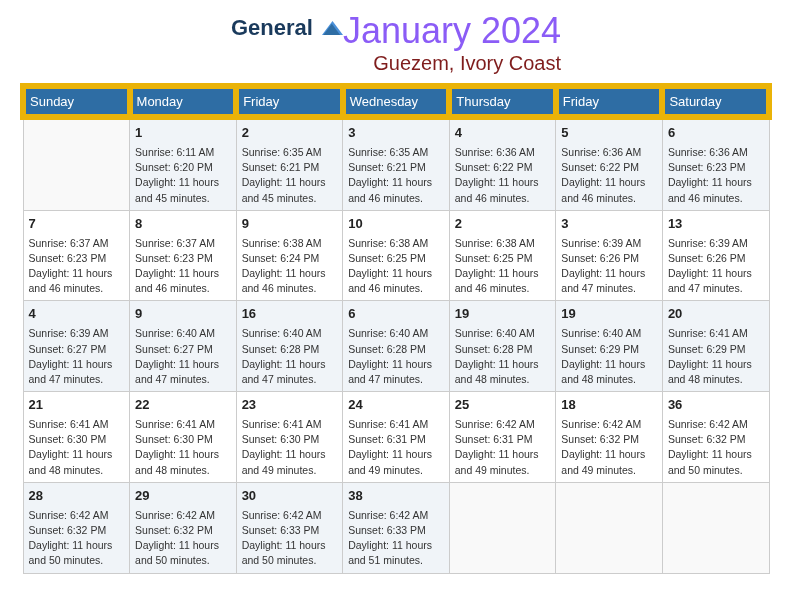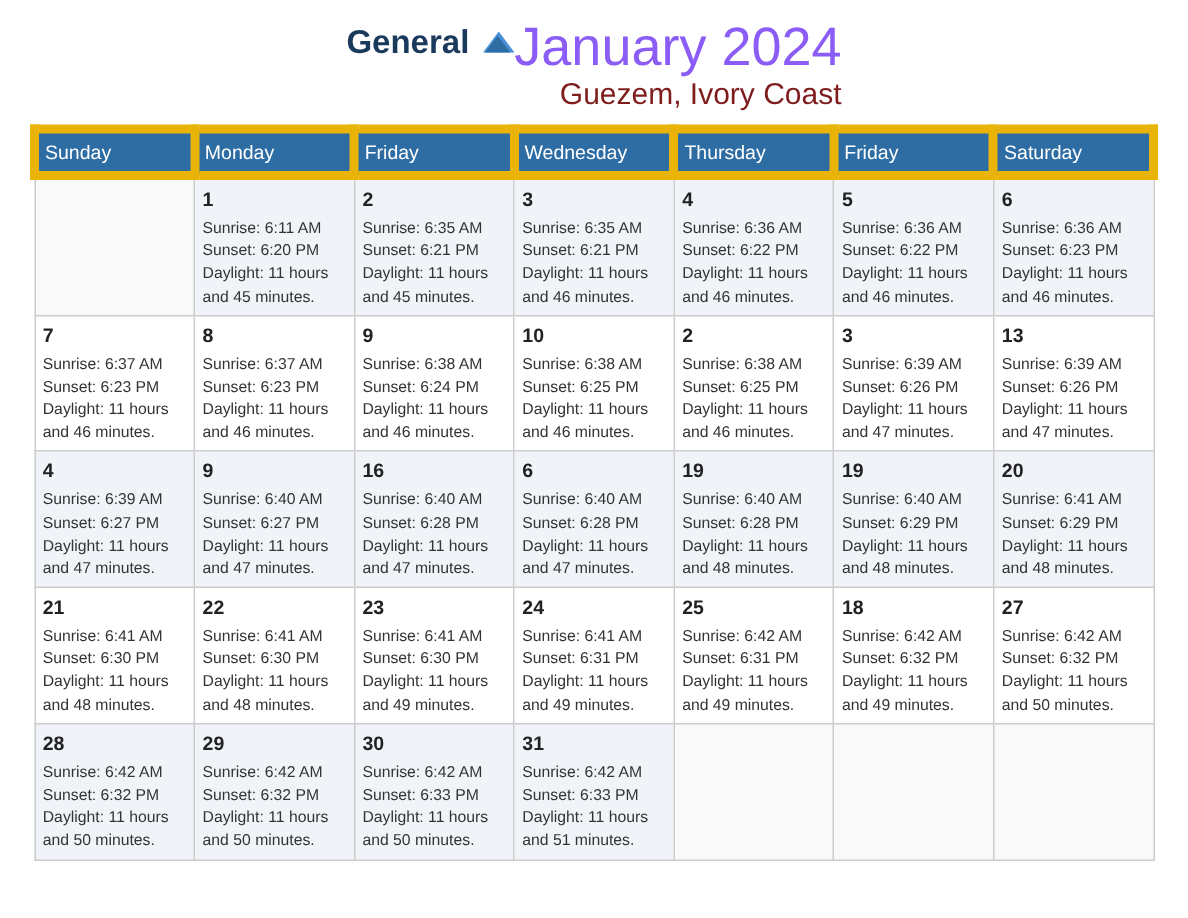--- a/index.html
+++ b/index.html
@@ -237,39 +237,39 @@
           </td>
           <td>
             <span class="day-number">25</span>
             <div class="day-info"><span>Sunrise: 6:42 AM</span><br><span>Sunset: 6:31 PM</span><br><span>Daylight: 11 hours and 49 minutes.</span></div>
           </td>
           <td>
             <span class="day-number">18</span>
             <div class="day-info"><span>Sunrise: 6:42 AM</span><br><span>Sunset: 6:32 PM</span><br><span>Daylight: 11 hours and 49 minutes.</span></div>
           </td>
           <td>
-            <span class="day-number">27</span>
+            <span class="day-number">36</span>
             <div class="day-info"><span>Sunrise: 6:42 AM</span><br><span>Sunset: 6:32 PM</span><br><span>Daylight: 11 hours and 50 minutes.</span></div>
           </td>
         </tr>
         <tr class="row-shaded">
           <td>
             <span class="day-number">28</span>
             <div class="day-info"><span>Sunrise: 6:42 AM</span><br><span>Sunset: 6:32 PM</span><br><span>Daylight: 11 hours and 50 minutes.</span></div>
           </td>
           <td>
             <span class="day-number">29</span>
             <div class="day-info"><span>Sunrise: 6:42 AM</span><br><span>Sunset: 6:32 PM</span><br><span>Daylight: 11 hours and 50 minutes.</span></div>
           </td>
           <td>
             <span class="day-number">30</span>
             <div class="day-info"><span>Sunrise: 6:42 AM</span><br><span>Sunset: 6:33 PM</span><br><span>Daylight: 11 hours and 50 minutes.</span></div>
           </td>
           <td>
-            <span class="day-number">31</span>
+            <span class="day-number">38</span>
             <div class="day-info"><span>Sunrise: 6:42 AM</span><br><span>Sunset: 6:33 PM</span><br><span>Daylight: 11 hours and 51 minutes.</span></div>
           </td>
           <td class="empty"></td>
           <td class="empty"></td>
           <td class="empty"></td>
         </tr>
       </tbody>
   </table>
 </div>
 

